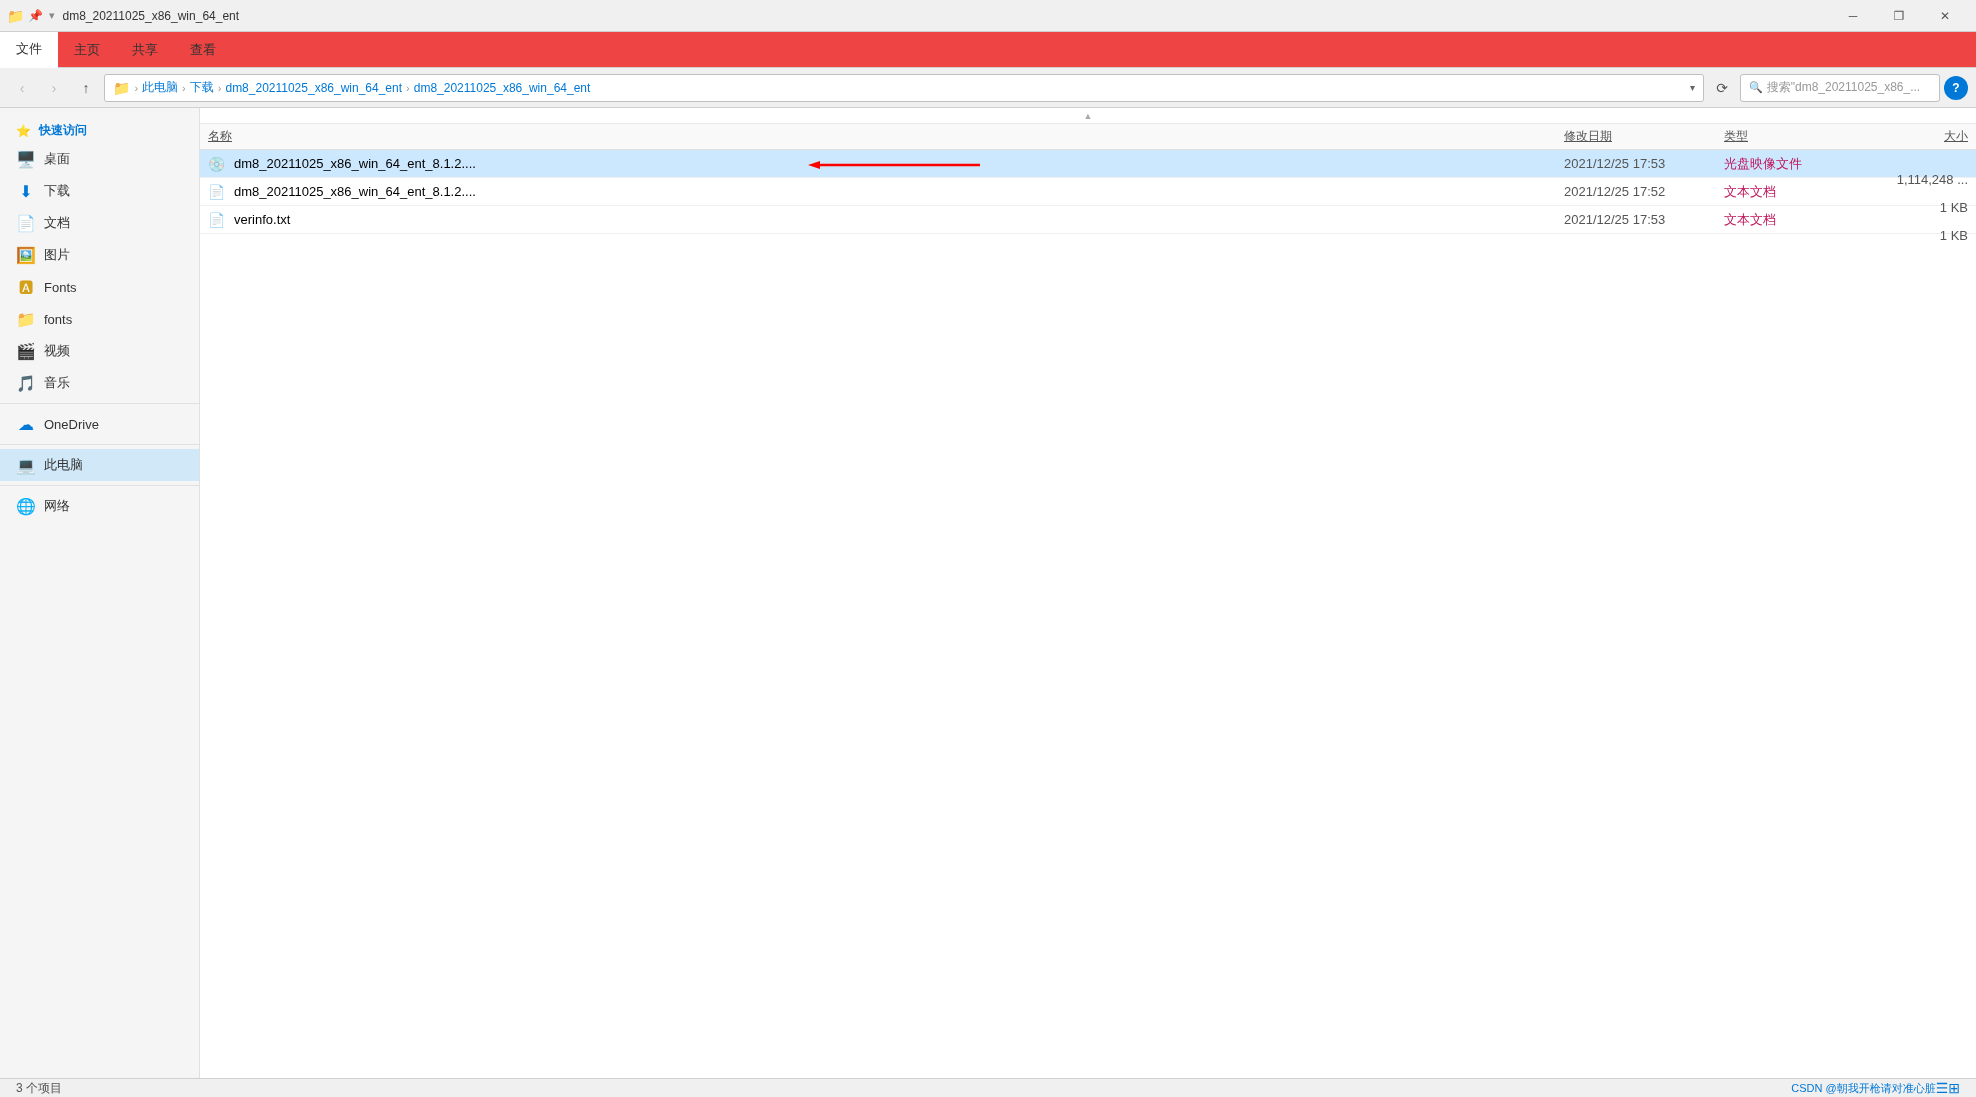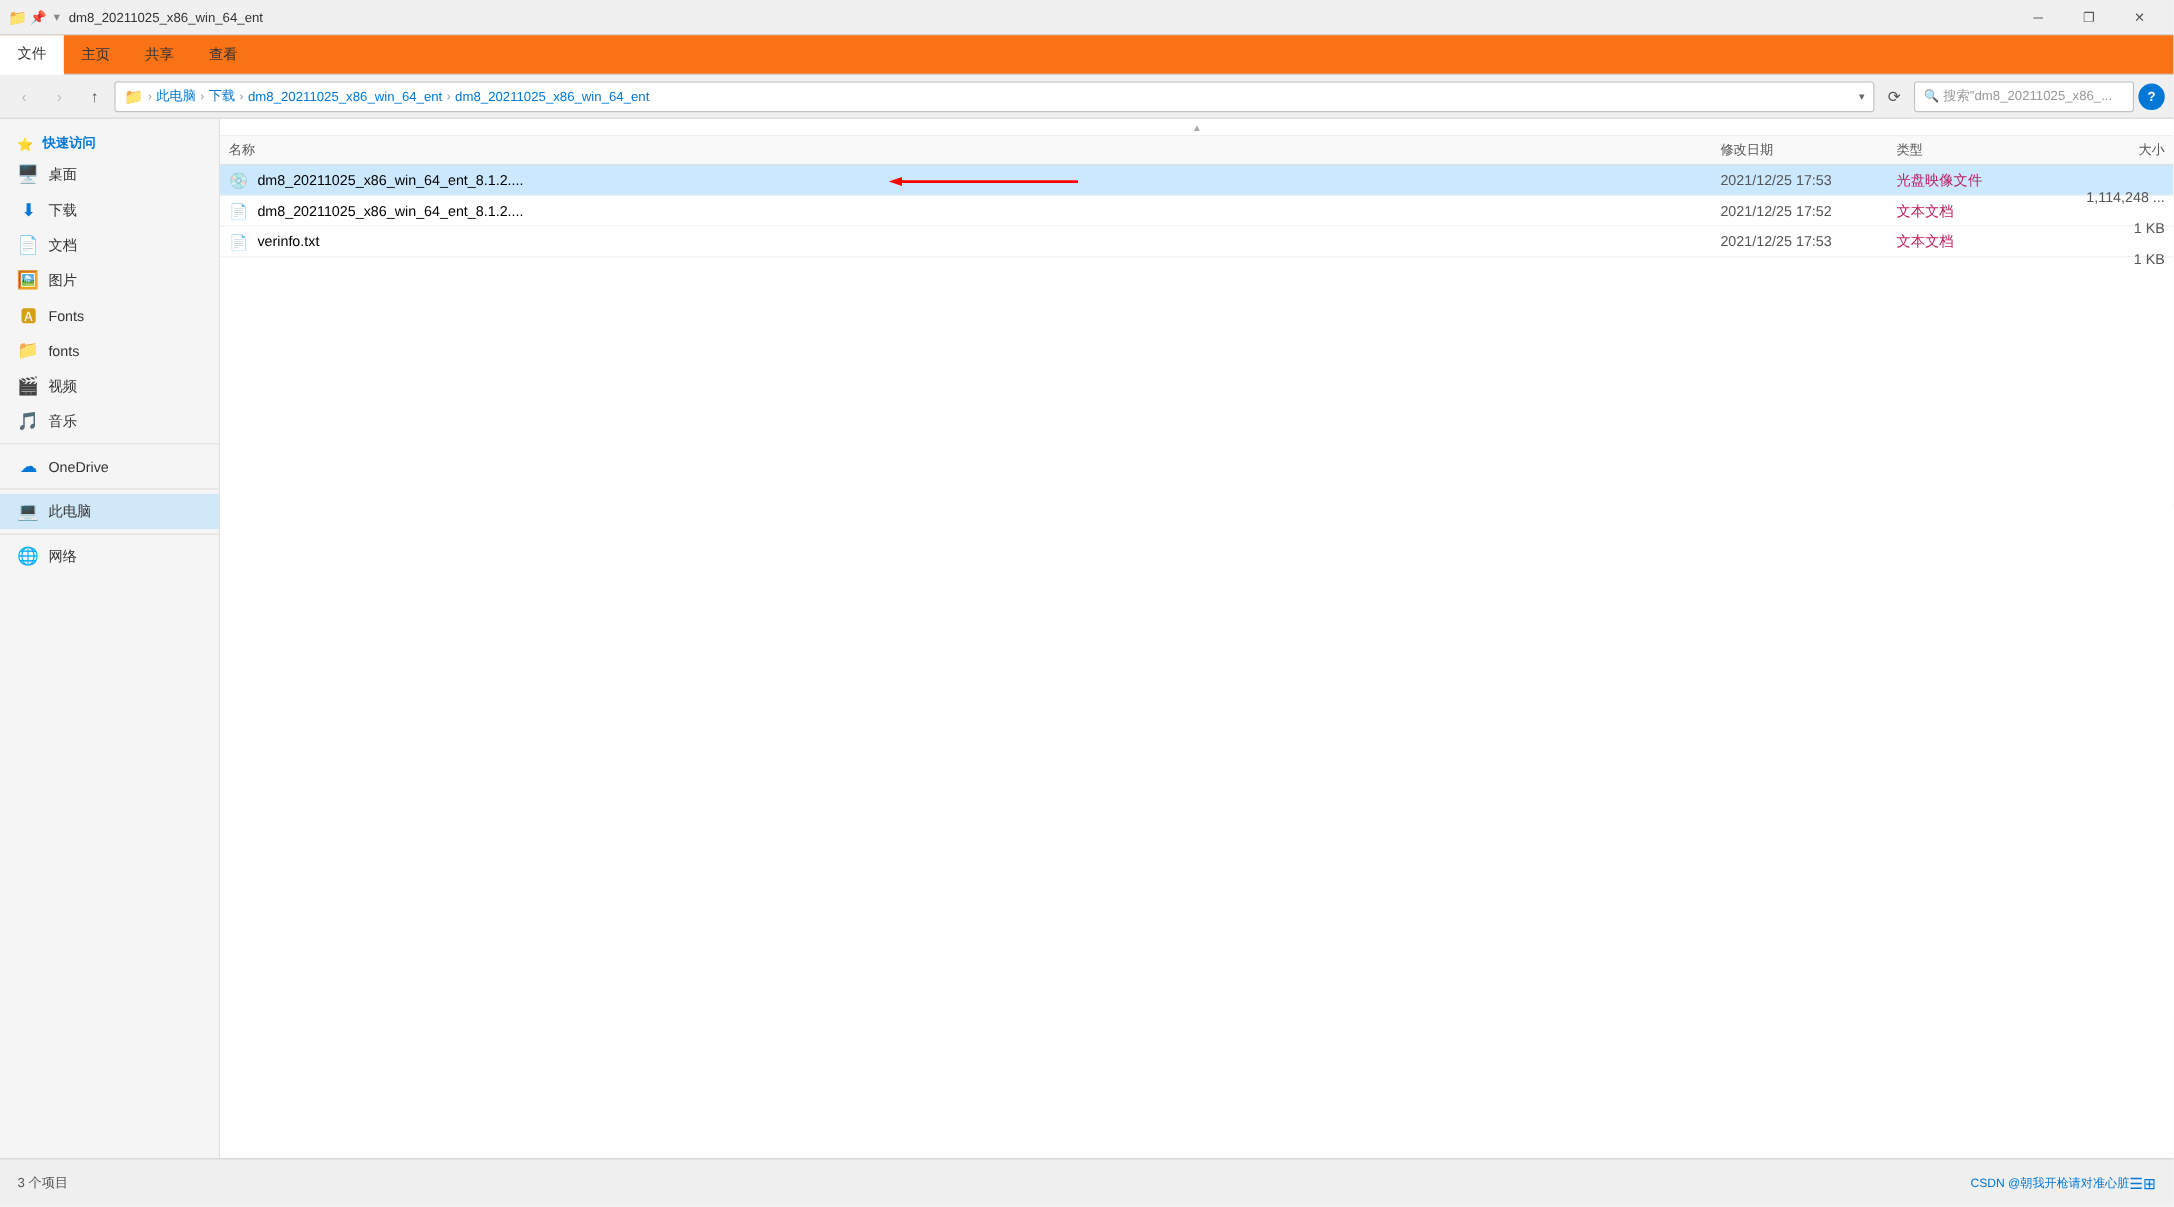--- a/index.html
+++ b/index.html
@@ -56,21 +56,21 @@
       align-items: center;
       justify-content: center;
       font-size: 12px;
       cursor: pointer;
       color: #555;
     }
 
     
     .menu-bar {
       height: 36px;
-      background: #f97316;
+      background: #ef4444;
       display: flex;
       border-bottom: 1px solid #d0d0d0;
     }
     .menu-tab {
       height: 36px;
       padding: 0 16px;
       display: flex;
       align-items: center;
       cursor: pointer;
       font-size: 13px;
@@ -245,20 +245,21 @@
       font-size: 12px;
       color: #555;
     }
     .col-header {
       display: flex;
       align-items: center;
       padding: 0 8px;
       height: 100%;
       cursor: pointer;
       user-select: none;
+      text-decoration: underline;
     }
     .col-name { flex: 1; min-width: 300px; }
     .col-date { width: 160px; }
     .col-type { width: 160px; }
     .col-size { width: 100px; justify-content: flex-end; }
 
     .file-list {
       flex: 1;
       overflow-y: auto;
     }
@@ -293,21 +294,21 @@
       height: 18px;
       display: flex;
       align-items: center;
       justify-content: center;
       font-size: 14px;
       flex-shrink: 0;
     }
 
     
     .status-bar {
-      height: 44px;
+      height: 19px;
       background: #f0f0f0;
       border-top: 1px solid #d0d0d0;
       display: flex;
       align-items: center;
       padding: 0 16px;
       font-size: 12px;
       color: #555;
       justify-content: space-between;
     }
     .status-right {

